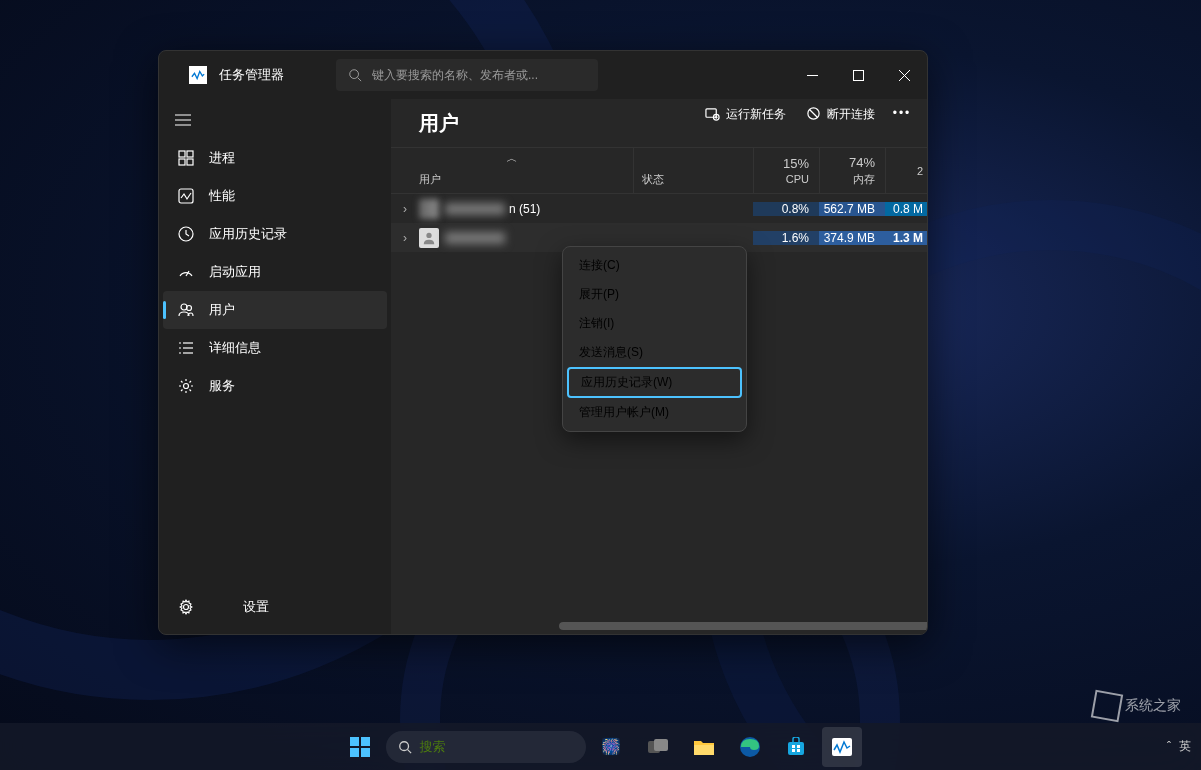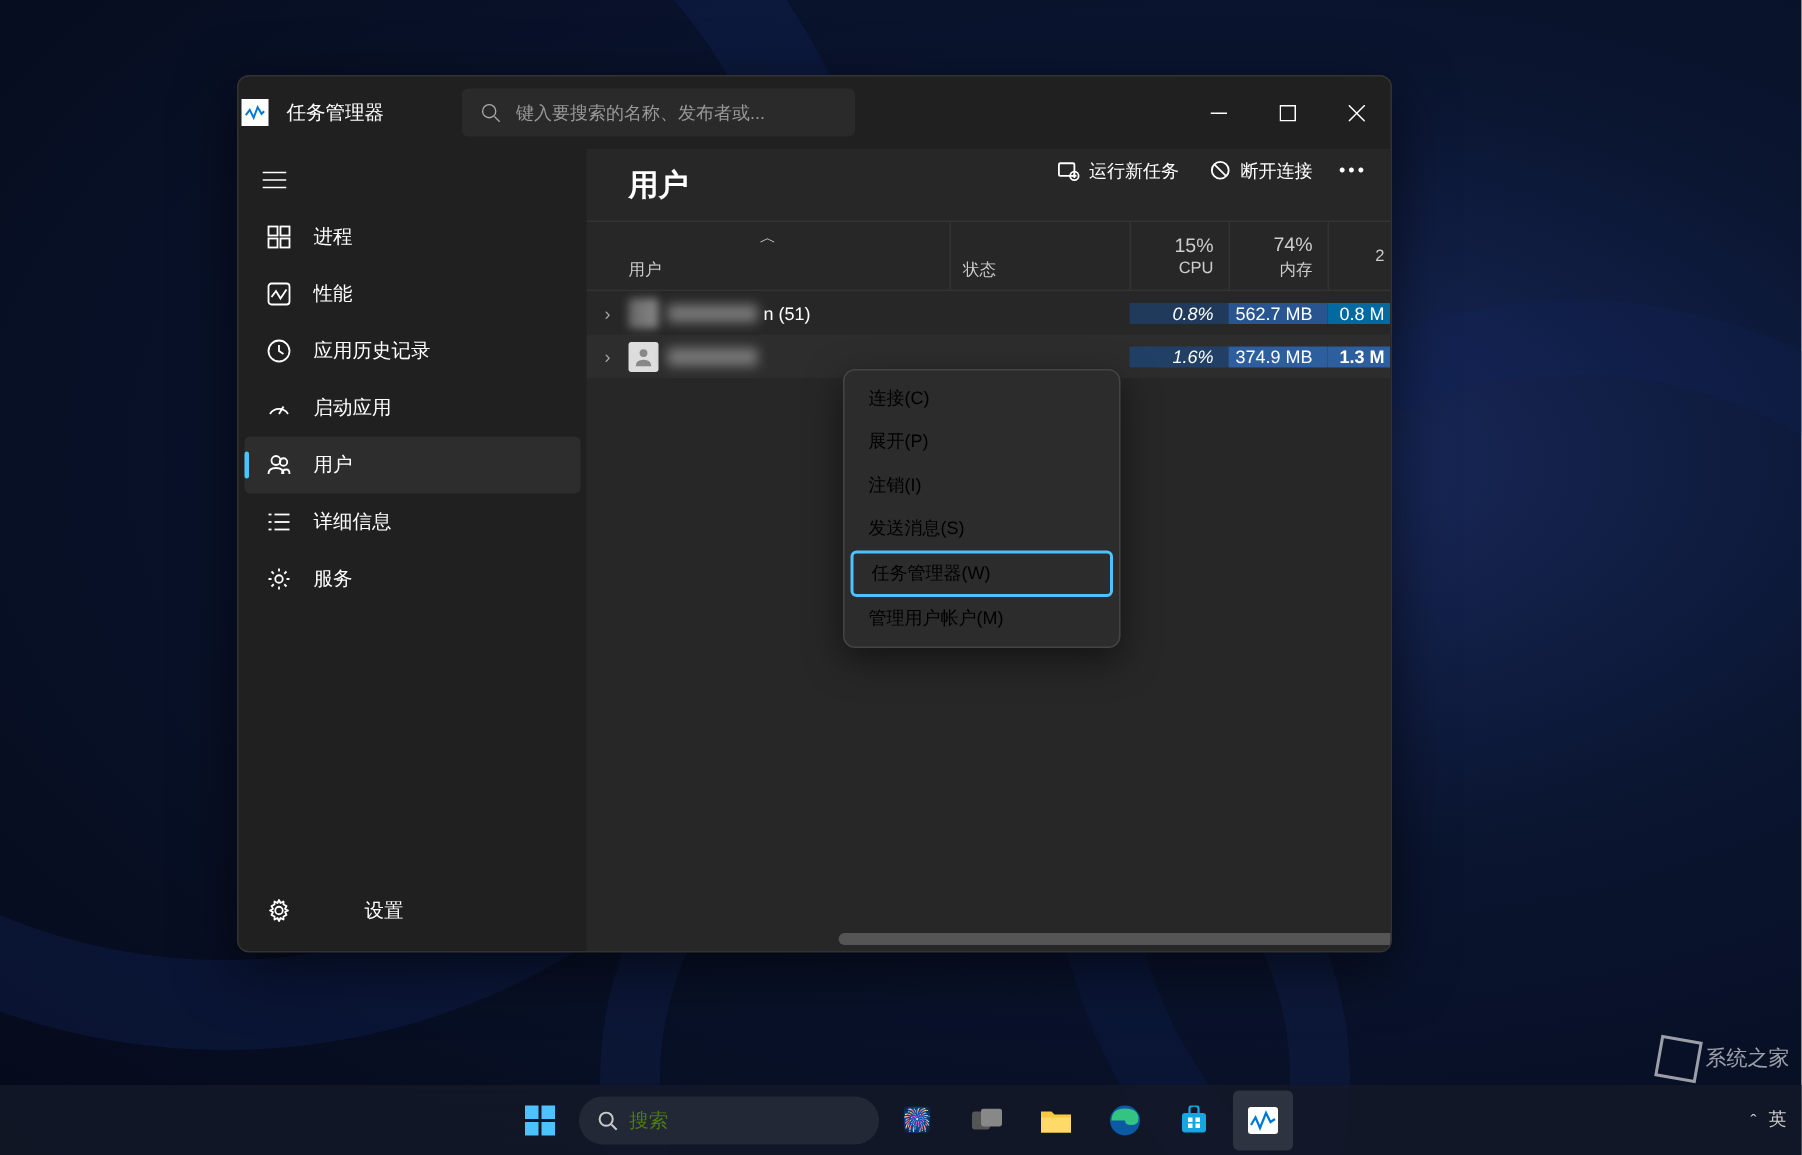--- a/index.html
+++ b/index.html
@@ -26,21 +26,21 @@
   box-shadow: 0 10px 40px rgba(0,0,0,.6);
   display: flex;
   flex-direction: column;
   color: #fff;
   overflow: hidden;
 }
 .titlebar {
   height: 48px;
   display: flex;
   align-items: center;
-  padding-left: 2px;
+  padding-left: 30px;
   gap: 12px;
 }
 .app-icon {
   width: 18px; height: 18px;
   background: #fff;
   display:flex; align-items:center; justify-content:center;
 }
 .app-icon svg{width:14px;height:14px;}
 .app-title { font-size: 13px; color: #fff; }
 .searchbox {
@@ -130,21 +130,21 @@
   align-items:center;
   font-size:12px;
 }
 .datarow .expcol{width:28px;display:flex;justify-content:center;color:#aaa;}
 .datarow .avatar{width:20px;height:20px;background:#555;border-radius:2px;margin-right:6px;display:flex;align-items:center;justify-content:center;}
 .datarow .avatar.blur{filter:blur(3px);background:linear-gradient(90deg,#666,#888);}
 .datarow .uname{flex:1;display:flex;align-items:center;}
 .datarow .uname .blurtext{display:inline-block;width:60px;height:12px;background:#777;filter:blur(4px);margin-right:4px;}
 .datarow .statcell{width:120px;}
 .datarow .valcell{width:66px;text-align:right;padding-right:10px;}
-.datarow .valcell.h1{background:#1f3a5a;font-style:italic;}
+.datarow .valcell.h1{background:#1f3a5a;}
 .datarow .valcell.h2{background:#285590;}
 .datarow .lastcell{width:42px;text-align:right;padding-right:4px;}
 .datarow .lastcell.h1{background:#0369a1;}
 .datarow .lastcell.h2{background:#285590;}
 .datarow.sel{background:#2d2d2d;}
 .datarow.sel .valcell.h1{background:#224066;}
 .datarow.sel .valcell.h2{background:#2d5e9e;}
 .datarow.sel .lastcell.h2{background:#2d5e9e;font-weight:bold;}
 
 .ctxmenu{
@@ -179,21 +179,21 @@
   backdrop-filter:blur(20px);
   display:flex;
   align-items:center;
   justify-content:center;
 }
 .tb-center{display:flex;align-items:center;gap:6px;}
 .tb-icon{width:40px;height:40px;display:flex;align-items:center;justify-content:center;border-radius:4px;}
 .tb-search{width:200px;height:32px;background:rgba(40,45,60,.8);border-radius:16px;display:flex;align-items:center;padding:0 12px;gap:8px;color:#4d7c0f;font-size:13px;}
 .tb-search svg{width:14px;height:14px;stroke:#ccc;}
 .tb-right{position:absolute;right:10px;display:flex;align-items:center;gap:8px;color:#ccc;font-size:12px;}
-.watermark{position:absolute;right:8px;bottom:50px;color:rgba(255,255,255,.6);font-size:14px;display:flex;align-items:center;gap:4px;}
+.watermark{position:absolute;right:20px;bottom:50px;color:rgba(255,255,255,.6);font-size:14px;display:flex;align-items:center;gap:4px;}
 .watermark .logo{width:28px;height:28px;border:2px solid rgba(255,255,255,.6);transform:rotate(10deg);}
 </style>
 </head>
 <body>
 
 <div class="swirl1"></div>
 <div class="swirl2"></div>
 <div class="swirl3"></div>
 
 <div class="window">
@@ -414,21 +414,21 @@
   <div class="ctxitem">
       <span>展开(P)</span>
     </div>
   <div class="ctxitem">
       <span>注销(I)</span>
     </div>
   <div class="ctxitem">
       <span>发送消息(S)</span>
     </div>
   <div class="ctxitem highlighted">
-      <span>任务管理器(W)</span>
+      <span>应用历史记录(W)</span>
     </div>
   <div class="ctxitem">
       <span>管理用户帐户(M)</span>
     </div>
 </div>
 
 <div class="watermark">
   <div class="logo"></div>
   <span>系统之家</span>
 </div>

